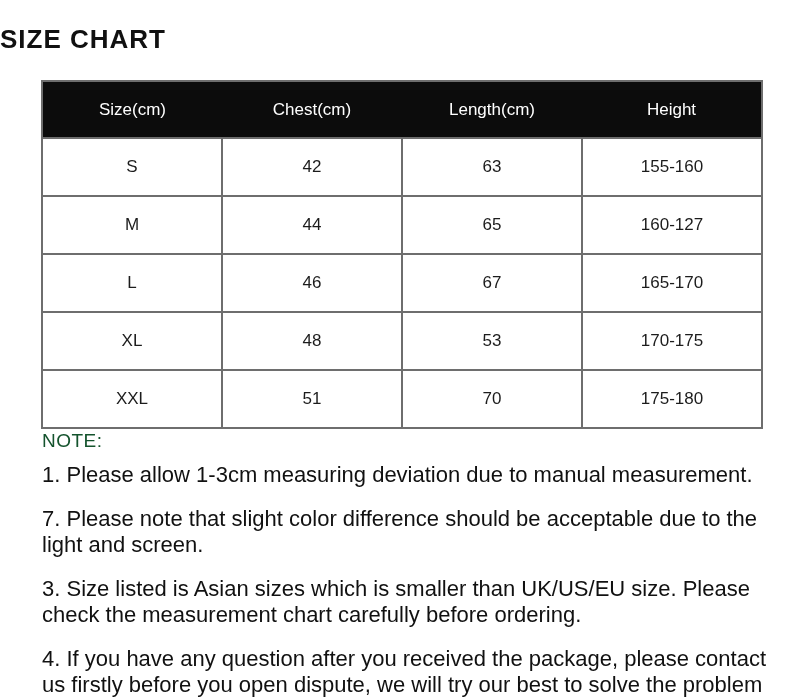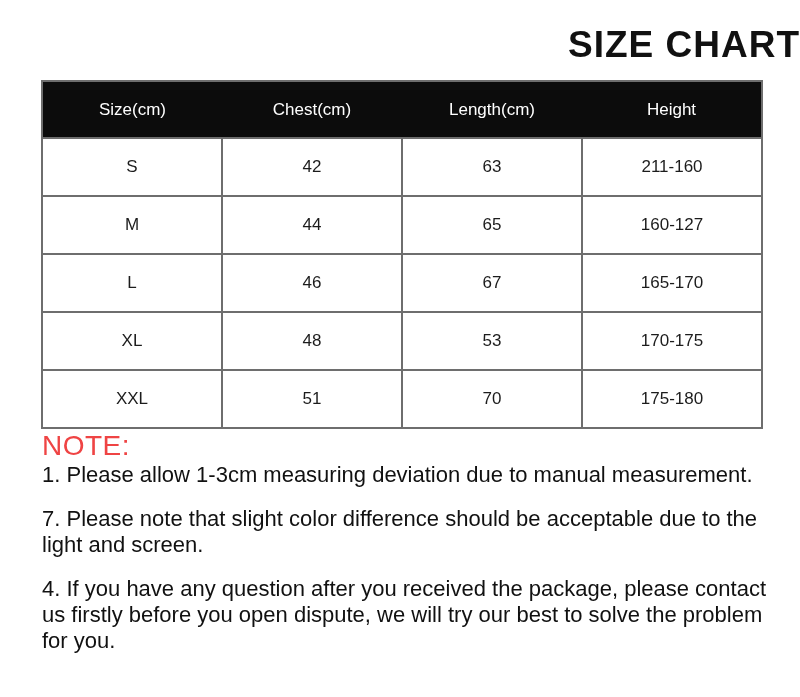--- a/index.html
+++ b/index.html
@@ -16,22 +16,22 @@
     font-family: "Liberation Sans", sans-serif;
     color: var(--text);
     overflow: hidden;
   }
   .page { position: relative; width: 800px; height: 697px; }
 
   .page-title {
     position: absolute;
     top: 24px; left: 0;
     width: 100%;
-    text-align: right;
-    font-size: 37px;
+    text-align: left;
+    font-size: 26px;
     font-weight: 700;
     letter-spacing: 1px;
     color: #111;
   }
 
   table.size-table {
     position: absolute;
     left: 41px; top: 80px;
     width: 722px;
     border-collapse: collapse;
@@ -59,23 +59,24 @@
     color: var(--text);
     background: #fff;
   }
 
   .notes {
     position: absolute;
     left: 42px; top: 430px;
     width: 748px;
   }
   .notes-heading {
-    font-size: 28px;
+    font-size: 19px;
     font-weight: 400;
-    color: #ef4444;
+    color: #14532d;
+    margin-bottom: 10px;
     letter-spacing: 0.5px;
   }
   .note-item {
     font-size: 22px;
     line-height: 26px;
     color: #111;
     margin-bottom: 18px;
   }
 </style>
 </head>
@@ -92,21 +93,21 @@
         <th>Chest(cm)</th>
         <th>Length(cm)</th>
         <th>Height</th>
       </tr>
     </thead>
     <tbody>
       <tr>
         <td>S</td>
         <td>42</td>
         <td>63</td>
-        <td>211-160</td>
+        <td>155-160</td>
       </tr>
       <tr>
         <td>M</td>
         <td>44</td>
         <td>65</td>
         <td>160-127</td>
       </tr>
       <tr>
         <td>L</td>
         <td>46</td>
@@ -125,16 +126,17 @@
         <td>70</td>
         <td>175-180</td>
       </tr>
     </tbody>
   </table>
 
   <div class="notes">
     <div class="notes-heading">NOTE:</div>
     <p class="note-item">1. Please allow 1-3cm measuring deviation due to manual measurement.</p>
     <p class="note-item">7. Please note that slight color difference should be acceptable due to the light and screen.</p>
+    <p class="note-item">3. Size listed is Asian sizes which is smaller than UK/US/EU size. Please check the measurement chart carefully before ordering.</p>
     <p class="note-item">4. If you have any question after you received the package, please contact us firstly before you open dispute, we will try our best to solve the problem for you.</p>
   </div>
 
 </div>
 
 </body></html>

